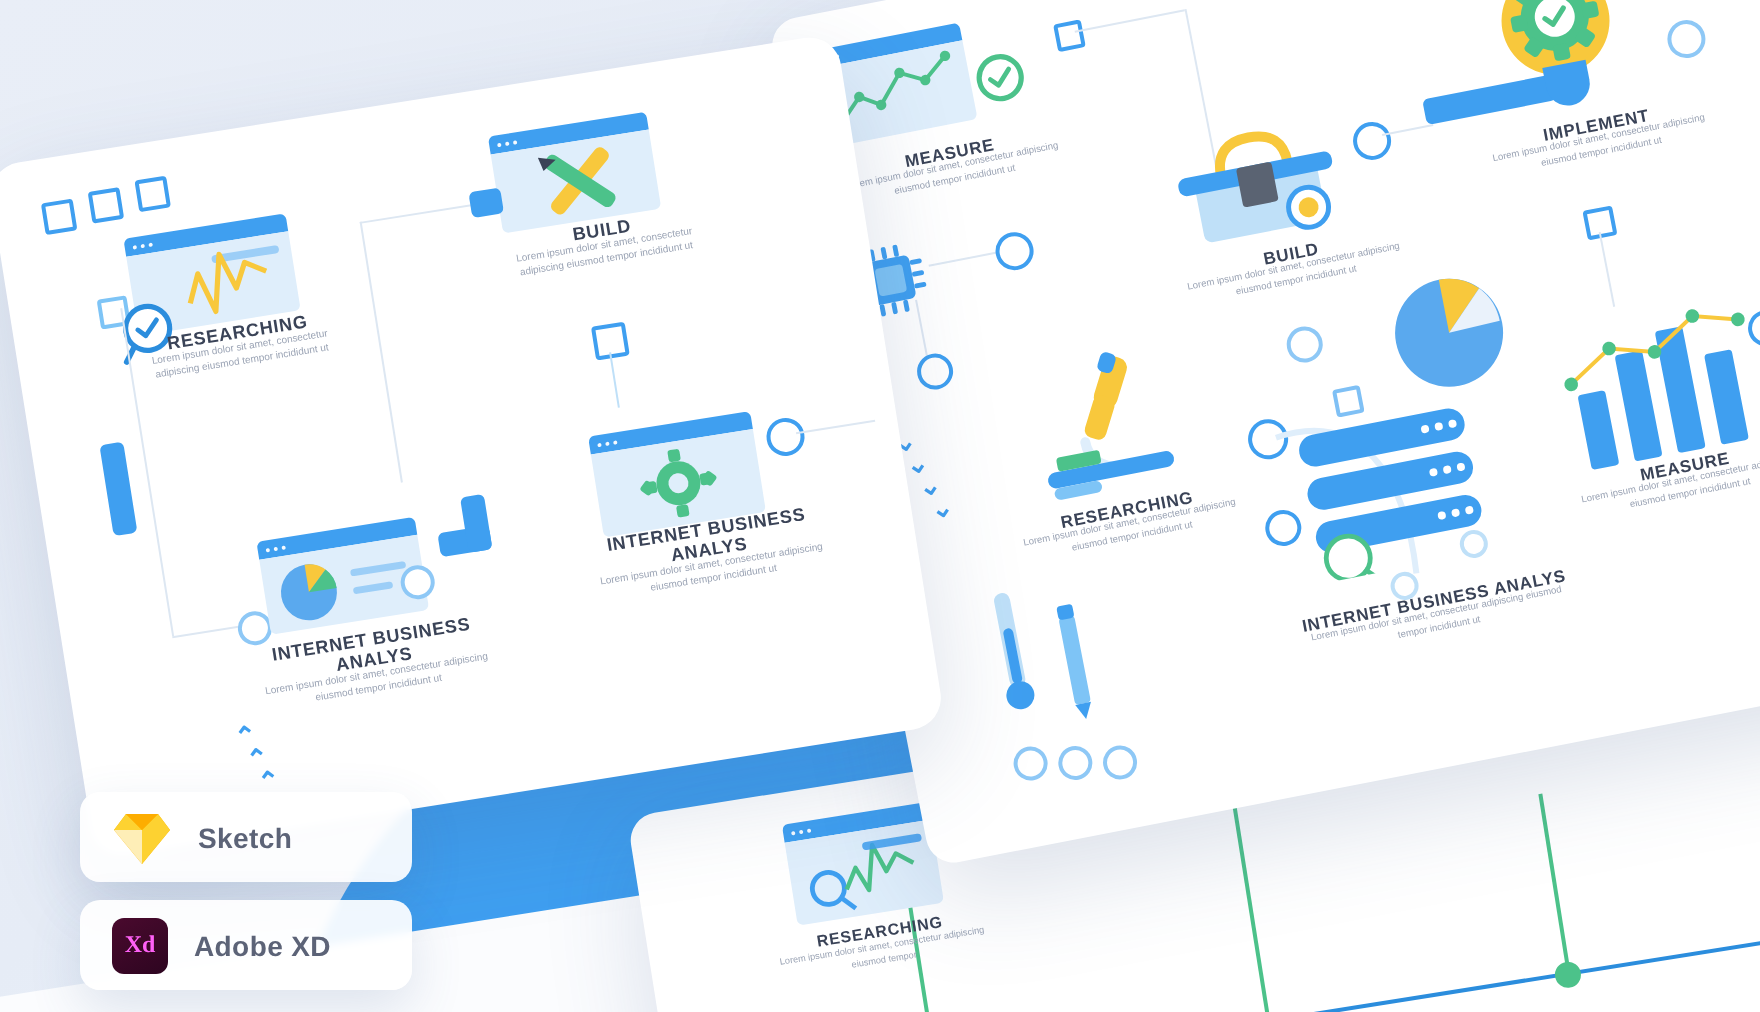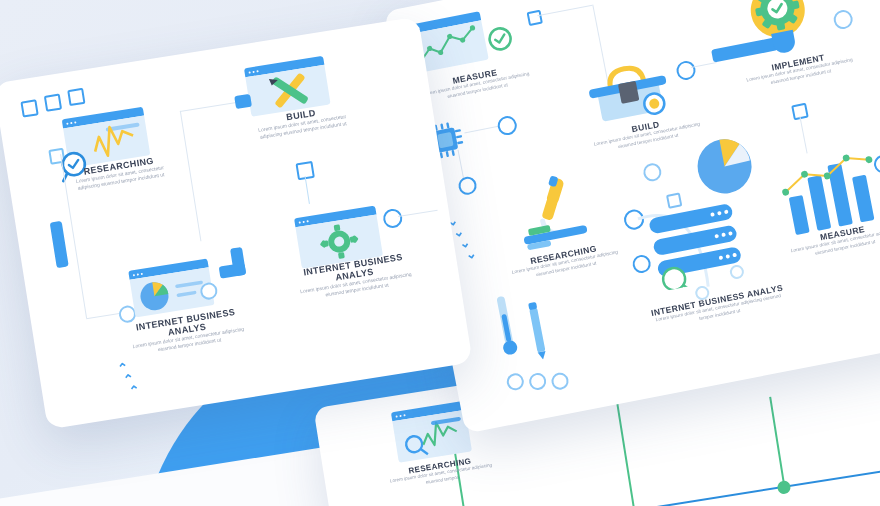--- a/index.html
+++ b/index.html
@@ -455,15 +455,30 @@
     </div>
     <div class="step s-lg" style="left:266px;top:230px;width:122px;">
       <div class="ttl">INTERNET BUSINESS</div>
       <div class="ttl">ANALYS</div>
       <div class="desc">Lorem ipsum dolor sit amet, consectetur adipiscing eiusmod tempor incididunt ut</div>
     </div>
     <div class="ring" style="left:364px;top:186px;width:15px;height:15px;"></div>
     <div class="line-h" style="left:379px;top:194px;width:40px;"></div>
   </div>
 
-
+  <div class="fmt-btn" id="btnSketch">
+    <svg width="30" height="28" viewBox="0 0 30 28">
+      <polygon points="7,2 23,2 29,10 15,27 1,10" fill="#fdb300"></polygon>
+      <polygon points="7,2 15,10 1,10" fill="#fdd231"></polygon>
+      <polygon points="23,2 29,10 15,10" fill="#fdd231"></polygon>
+      <polygon points="7,2 23,2 15,10" fill="#fdad00"></polygon>
+      <polygon points="1,10 15,10 15,27" fill="#feeeb7"></polygon>
+      <polygon points="29,10 15,10 15,27" fill="#fdd231"></polygon>
+    </svg>
+    <span class="lbl">Sketch</span>
+  </div>
+
+  <div class="fmt-btn" id="btnXd">
+    <span class="xd-badge">Xd</span>
+    <span class="lbl">Adobe XD</span>
+  </div>
 
 </div>
 
 </body></html>

